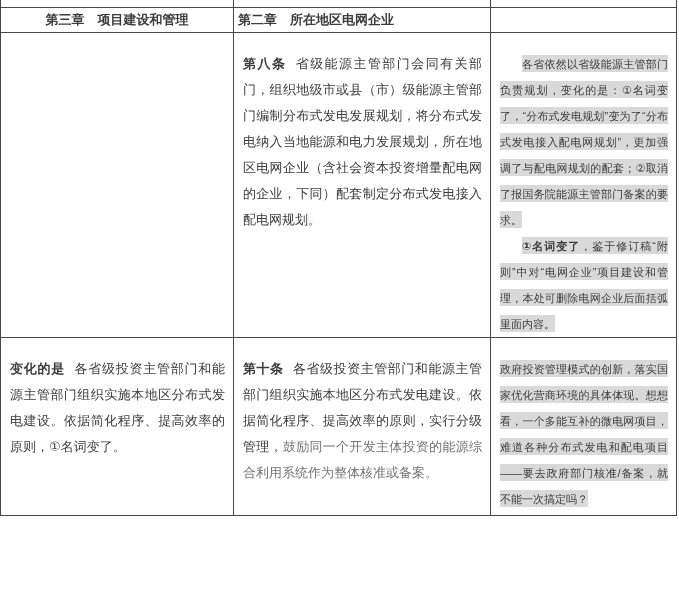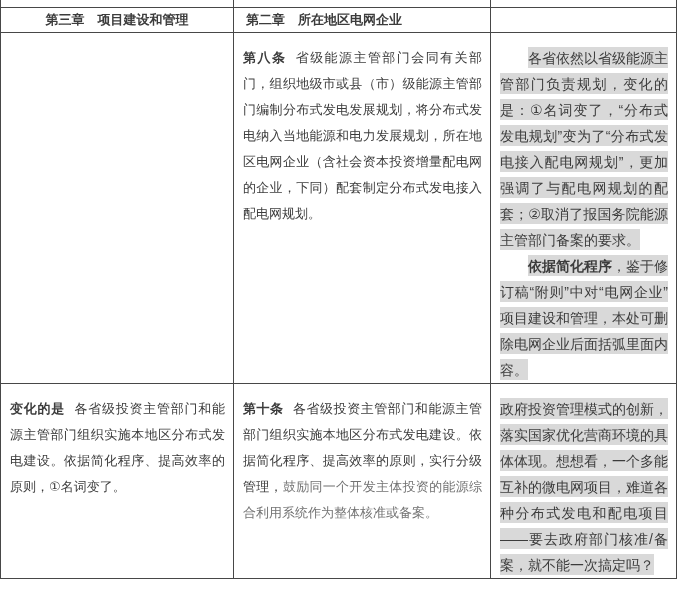--- a/index.html
+++ b/index.html
@@ -14,49 +14,49 @@
 
   table.cmp {
     border-collapse: collapse;
     table-layout: fixed;
     width: 676px;
     margin: 0;
   }
   td {
     border: 1px solid #474747;
     vertical-align: top;
-    padding: 12px 8px 0 9px;
+    padding: 18px 8px 0 9px;
     overflow: hidden;
   }
   col.c1 { width: 233px; }
   col.c2 { width: 257px; }
   col.c3 { width: 186px; }
 
   tr.sliver-top td { border-top: none; height: 7px; padding: 0; }
 
   tr.hdr td {
     height: 25px;
     vertical-align: middle;
     font-weight: bold;
     font-size: 13px;
-    padding: 0 12px;
+    padding: 0 4px;
   }
   tr.hdr td.a1 { text-align: center; }
 
   tr.r-planning td { height: 281px; }
   tr.r-license  td { height: 102px; }
   tr.r-impl     td { height: 178px; }
 
   .para {
     margin: 0;
     line-height: 26px;
     font-size: 13px;
     text-align: justify;
   }
-  td.cell-c3 .para { font-size: 14px; }
+  td.cell-c3 .para { font-size: 11px; }
   .indent { text-indent: 2em; }
   .term { font-weight: bold; margin-right: 0.72em; }
   .hl {
     background: #d9d9d9;
     padding: 2.5px 0;
   }
   .hl b { font-weight: bold; }
   .blue { color: #737373; }
 </style>
 </head>
@@ -87,21 +87,21 @@
       <td></td>
     </tr>
 
     <tr class="r-planning">
       <td class="cell-c1"></td>
       <td class="cell-c2">
         <p class="para"><span class="term">第八条</span><span>省级能源主管部门会同有关部门，组织地级市或县（市）级能源主管部门编制分布式发电发展规划，将分布式发电纳入当地能源和电力发展规划，所在地区电网企业（含社会资本投资增量配电网的企业，下同）配套制定分布式发电接入配电网规划。</span></p>
       </td>
       <td class="cell-c3">
         <p class="para indent"><span class="hl">各省依然以省级能源主管部门负责规划，变化的是：①名词变了，“分布式发电规划”变为了“分布式发电接入配电网规划”，更加强调了与配电网规划的配套；②取消了报国务院能源主管部门备案的要求。</span></p>
-        <p class="para indent"><span class="hl"><b>依据简化程序</b><span>，鉴于修订稿“附则”中对“电网企业”项目建设和管理，本处可删除电网企业后面括弧里面内容。</span></span></p>
+        <p class="para indent"><span class="hl"><b>①名词变了</b><span>，鉴于修订稿“附则”中对“电网企业”项目建设和管理，本处可删除电网企业后面括弧里面内容。</span></span></p>
       </td>
     </tr>
 
 
     <tr class="r-impl">
       <td class="cell-c1">
         <p class="para"><span class="term">变化的是</span><span>各省级投资主管部门和能源主管部门组织实施本地区分布式发电建设。依据简化程序、提高效率的原则，①名词变了。</span></p>
       </td>
       <td class="cell-c2">
         <p class="para"><span class="term">第十条</span><span>各省级投资主管部门和能源主管部门组织实施本地区分布式发电建设。依据简化程序、提高效率的原则，实行分级管理，</span><span class="blue">鼓励同一个开发主体投资的能源综合利用系统作为整体核准或备案。</span></p>

